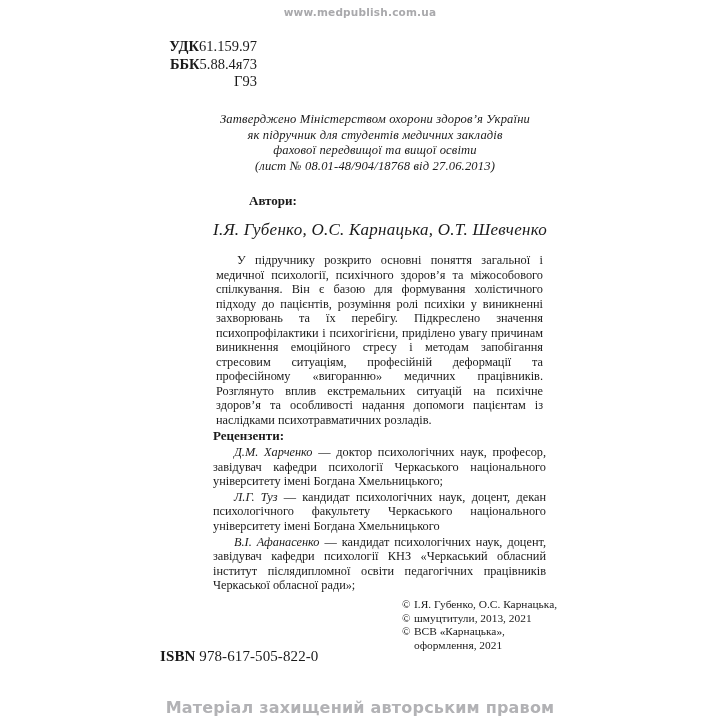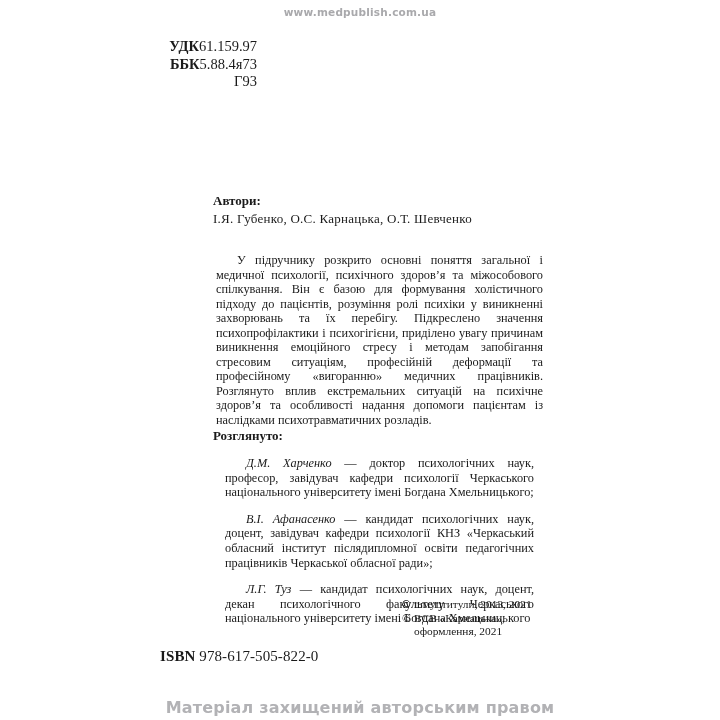--- a/index.html
+++ b/index.html
@@ -92,27 +92,29 @@
     position: absolute;
     left: 213px;
     top: 193px;
     width: 335px;
   }
   #authors .heading {
     font-weight: bold;
     font-size: 13px;
     line-height: 16px;
     display: block;
+    margin-left: 36px;
   }
   #authors .names {
     display: block;
-    font-size: 13px;
+    font-style: italic;
+    font-size: 17px;
     line-height: 18px;
     letter-spacing: 0.25px;
-    margin-top: 1px;
+    margin-top: 12px;
   }
 
   
   #annotation {
     position: absolute;
     left: 213px;
     top: 250px;
     width: 333px;
     font-size: 12.3px;
     line-height: 14.5px;
@@ -138,21 +140,21 @@
     line-height: 14.6px;
   }
   #reviewers .heading {
     font-weight: bold;
     font-size: 13px;
     line-height: 16px;
     display: block;
     margin-bottom: 1px;
   }
   #reviewers p {
-    margin: 12px;
+    margin: 0;
     text-indent: 21px;
     text-align: justify;
     text-justify: inter-word;
   }
   #reviewers p + p {
     margin-top: 1px;
   }
   #reviewers .nm {
     font-style: italic;
   }
@@ -211,40 +213,47 @@
       <span class="lbl">УДК</span><span class="val">61.159.97</span>
     </span>
     <span class="row row-2">
       <span class="lbl">ББК</span><span class="val">5.88.4я73</span>
     </span>
     <span class="row row-3">
       <span class="lbl"></span><span class="val">Г93</span>
     </span>
   </div>
 
+  <div id="approval">
+    <span class="ln">Затверджено Міністерством охорони здоров’я України</span>
+    <span class="ln">як підручник для студентів медичних закладів</span>
+    <span class="ln">фахової передвищої та вищої освіти</span>
+    <span class="ln">(лист № 08.01-48/904/18768 від 27.06.2013)</span>
+  </div>
 
   <div id="authors">
     <span class="heading">Автори:</span>
     <span class="names">І.Я. Губенко, О.С. Карнацька, О.Т. Шевченко</span>
   </div>
 
   <div id="annotation">
     <p>У підручнику розкрито основні поняття загальної і медичної психології, психічного здоров’я та міжособового спілкування. Він є базою для формування холістичного підходу до пацієнтів, розуміння ролі психіки у виникненні захворювань та їх перебігу. Підкреслено значення психопрофілактики і психогігієни, приділено увагу причинам виникнення емоційного стресу і методам запобігання стресовим ситуаціям, професійній деформації та професійному «вигоранню» медичних працівників. Розглянуто вплив екстремальних ситуацій на психічне здоров’я та особливості надання допомоги пацієнтам із наслідками психотравматичних розладів.</p>
   </div>
 
   <div id="reviewers">
-    <span class="heading">Розглянуто:</span>
+    <span class="heading">Рецензенти:</span>
     <p><span class="nm">Д.М. Харченко</span><span> — доктор психологічних наук, професор, завідувач кафедри психології Черкаського національного університету імені Богдана Хмельницького;</span></p>
+    <p><span class="nm">Л.Г. Туз</span><span> — кандидат психологічних наук, доцент, декан психологічного факультету Черкаського національного університету імені Богдана Хмельницького</span></p>
     <p><span class="nm">В.І. Афанасенко</span><span> — кандидат психологічних наук, доцент, завідувач кафедри психології КНЗ «Черкаський обласний інститут післядипломної освіти педагогічних працівників Черкаської обласної ради»;</span></p>
-    <p><span class="nm">Л.Г. Туз</span><span> — кандидат психологічних наук, доцент, декан психологічного факультету Черкаського національного університету імені Богдана Хмельницького</span></p>
   </div>
 
   <div id="copyright">
     <span class="centry">
       <span class="sym">©</span>
+      <span class="l1">І.Я. Губенко, О.С. Карнацька,</span>
     </span>
     <span class="centry">
       <span class="sym">©</span>
       <span class="l2">шмуцтитули, 2013, 2021</span>
     </span>
     <span class="centry">
       <span class="sym">©</span>
       <span class="l1">ВСВ «Карнацька»,</span>
       <span class="l2">оформлення, 2021</span>
     </span>

